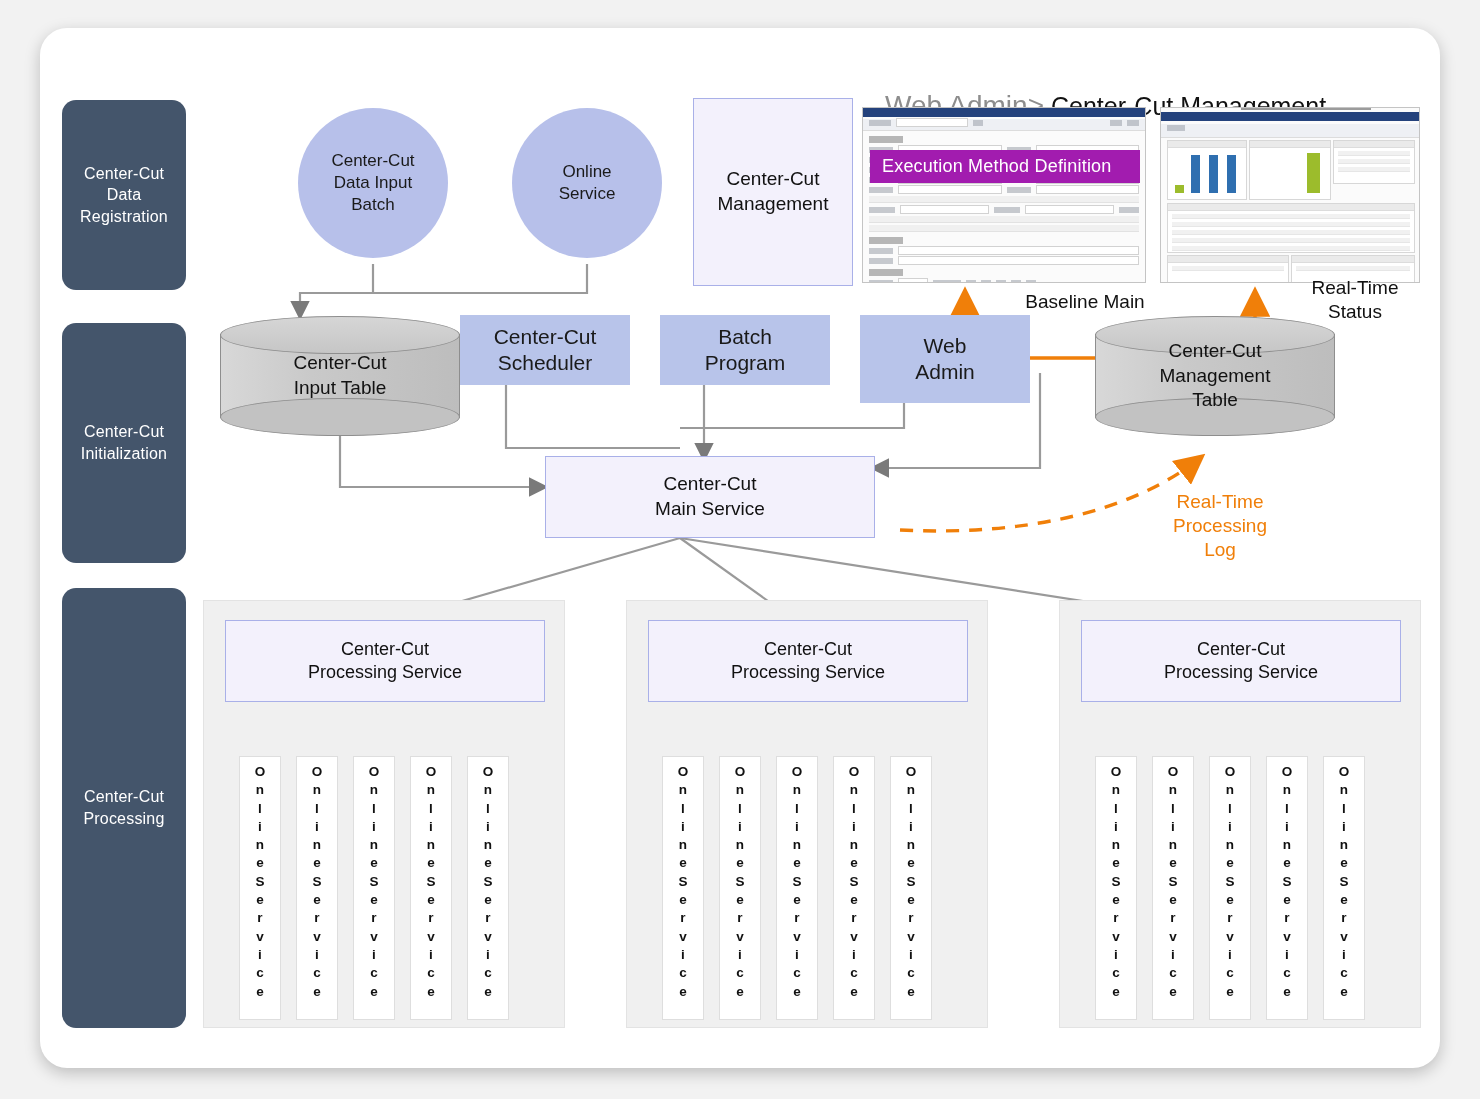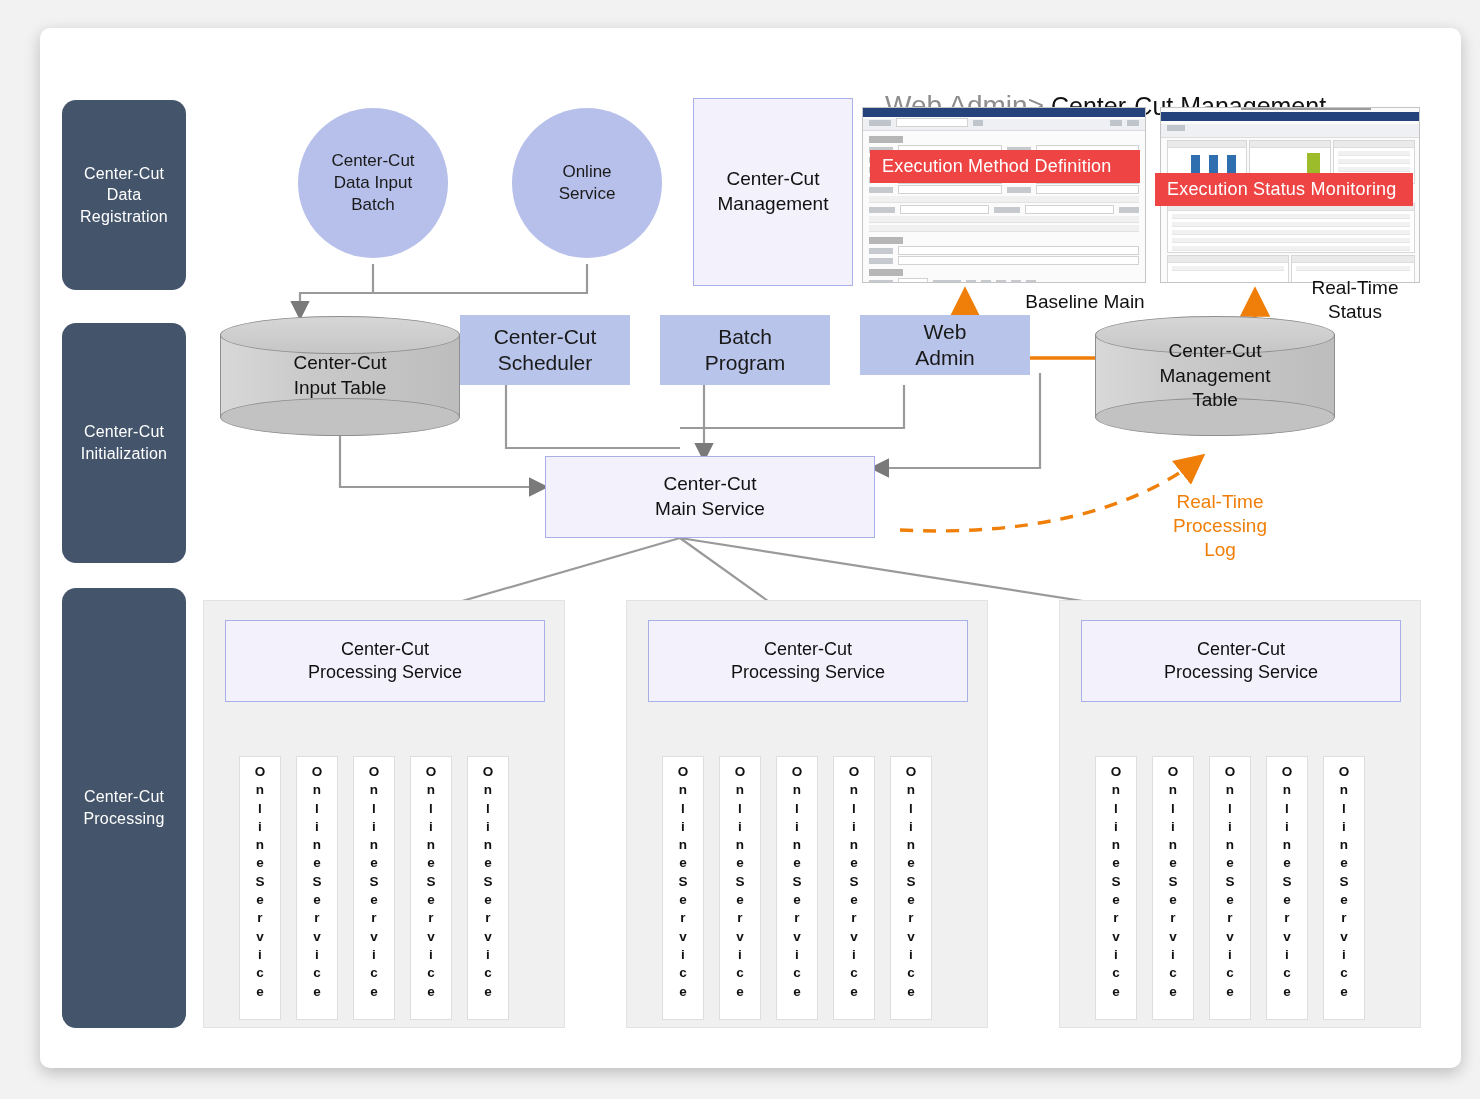--- a/index.html
+++ b/index.html
@@ -4,23 +4,22 @@
 <style>
   html,body{margin:0;padding:0;}
   body{
     width:1480px;height:1099px;
     background:#f2f2f2;
     font-family:"Liberation Sans","DejaVu Sans",sans-serif;
     overflow:hidden;
   }
   #card{
     position:absolute;left:40px;top:28px;width:1400px;height:1040px;
-    background:#ffffff;border-radius:10px;
+    background:#ffffff;border-radius:27px;
     box-shadow:0 5px 16px rgba(0,0,0,0.22);
-    padding-left:21px;
   }
   .abs{position:absolute;box-sizing:border-box;}
 
   
   .stage{
     background:#44556b;border-radius:14px;color:#fff;
     display:flex;align-items:center;justify-content:center;text-align:center;
     font-size:16px;line-height:1.35;letter-spacing:.2px;
   }
 
@@ -75,21 +74,21 @@
   
   .shot{background:#fbfbfb;border:1px solid #c4c4c4;overflow:hidden;}
   .shot .titlebar{height:9px;background:#24427c;}
   .shot .toolbar{height:11px;background:#eef0f4;border-bottom:1px solid #dcdcdc;}
   .row{height:7px;margin:3px 6px;background:transparent;display:flex;gap:5px;align-items:center;}
   .fld{height:7px;background:#fff;border:1px solid #d2d2d2;flex:1;}
   .kw{height:6px;background:#9aa0aa;opacity:.55;}
   .sect{height:7px;width:34px;background:#7d7d7d;opacity:.55;margin:5px 0 2px 6px;}
   .gridrow{height:6px;margin:2px 6px;background:#f0f0f0;border-bottom:1px solid #e2e2e2;}
   .overlay{
-    position:absolute;background:#ef4444;color:#fff;
+    position:absolute;background:#a21caf;color:#fff;
     display:flex;align-items:center;padding-left:12px;
     font-size:18px;white-space:nowrap;letter-spacing:.2px;
   }
   
   .panel{position:absolute;background:#fff;border:1px solid #d7d7d7;}
   .panel .ph{height:6px;background:#eaeaea;border-bottom:1px solid #dcdcdc;}
   .bar{position:absolute;bottom:6px;background:#2f6fb0;}
   .barG{position:absolute;bottom:6px;background:#9cbc2c;}
   .tline{height:4px;margin:3px 4px;background:#f1f1f1;border-bottom:1px solid #e6e6e6;}
 
@@ -301,25 +300,24 @@
 
     <div class="panel" style="left:6px;top:147px;width:120px;height:44px;">
       <div class="ph"></div>
         <div class="tline"></div>
     </div>
     <div class="panel" style="left:130px;top:147px;width:122px;height:44px;">
       <div class="ph"></div>
         <div class="tline"></div>
     </div>
   </div>
-  <div class="abs overlay" style="left:1115px;top:145px;width:258px;height:33px;">Execution Status Monitoring</div>
 
   <div class="abs bluebox" style="left:420px;top:287px;width:170px;height:70px;">Center-Cut<br>Scheduler</div>
   <div class="abs bluebox" style="left:620px;top:287px;width:170px;height:70px;">Batch<br>Program</div>
-  <div class="abs bluebox" style="left:820px;top:287px;width:170px;height:60px;">Web<br>Admin</div>
+  <div class="abs bluebox" style="left:820px;top:287px;width:170px;height:88px;">Web<br>Admin</div>
 
   <div class="abs cyl" style="left:180px;top:288px;width:240px;height:120px;">
     <div class="body"></div>
     <div class="bot"></div>
     <div class="top"></div>
     <div class="lbl">Center-Cut<br>Input Table</div>
   </div>
   <div class="abs cyl" style="left:1055px;top:288px;width:240px;height:120px;">
     <div class="body"></div>
     <div class="bot"></div>

